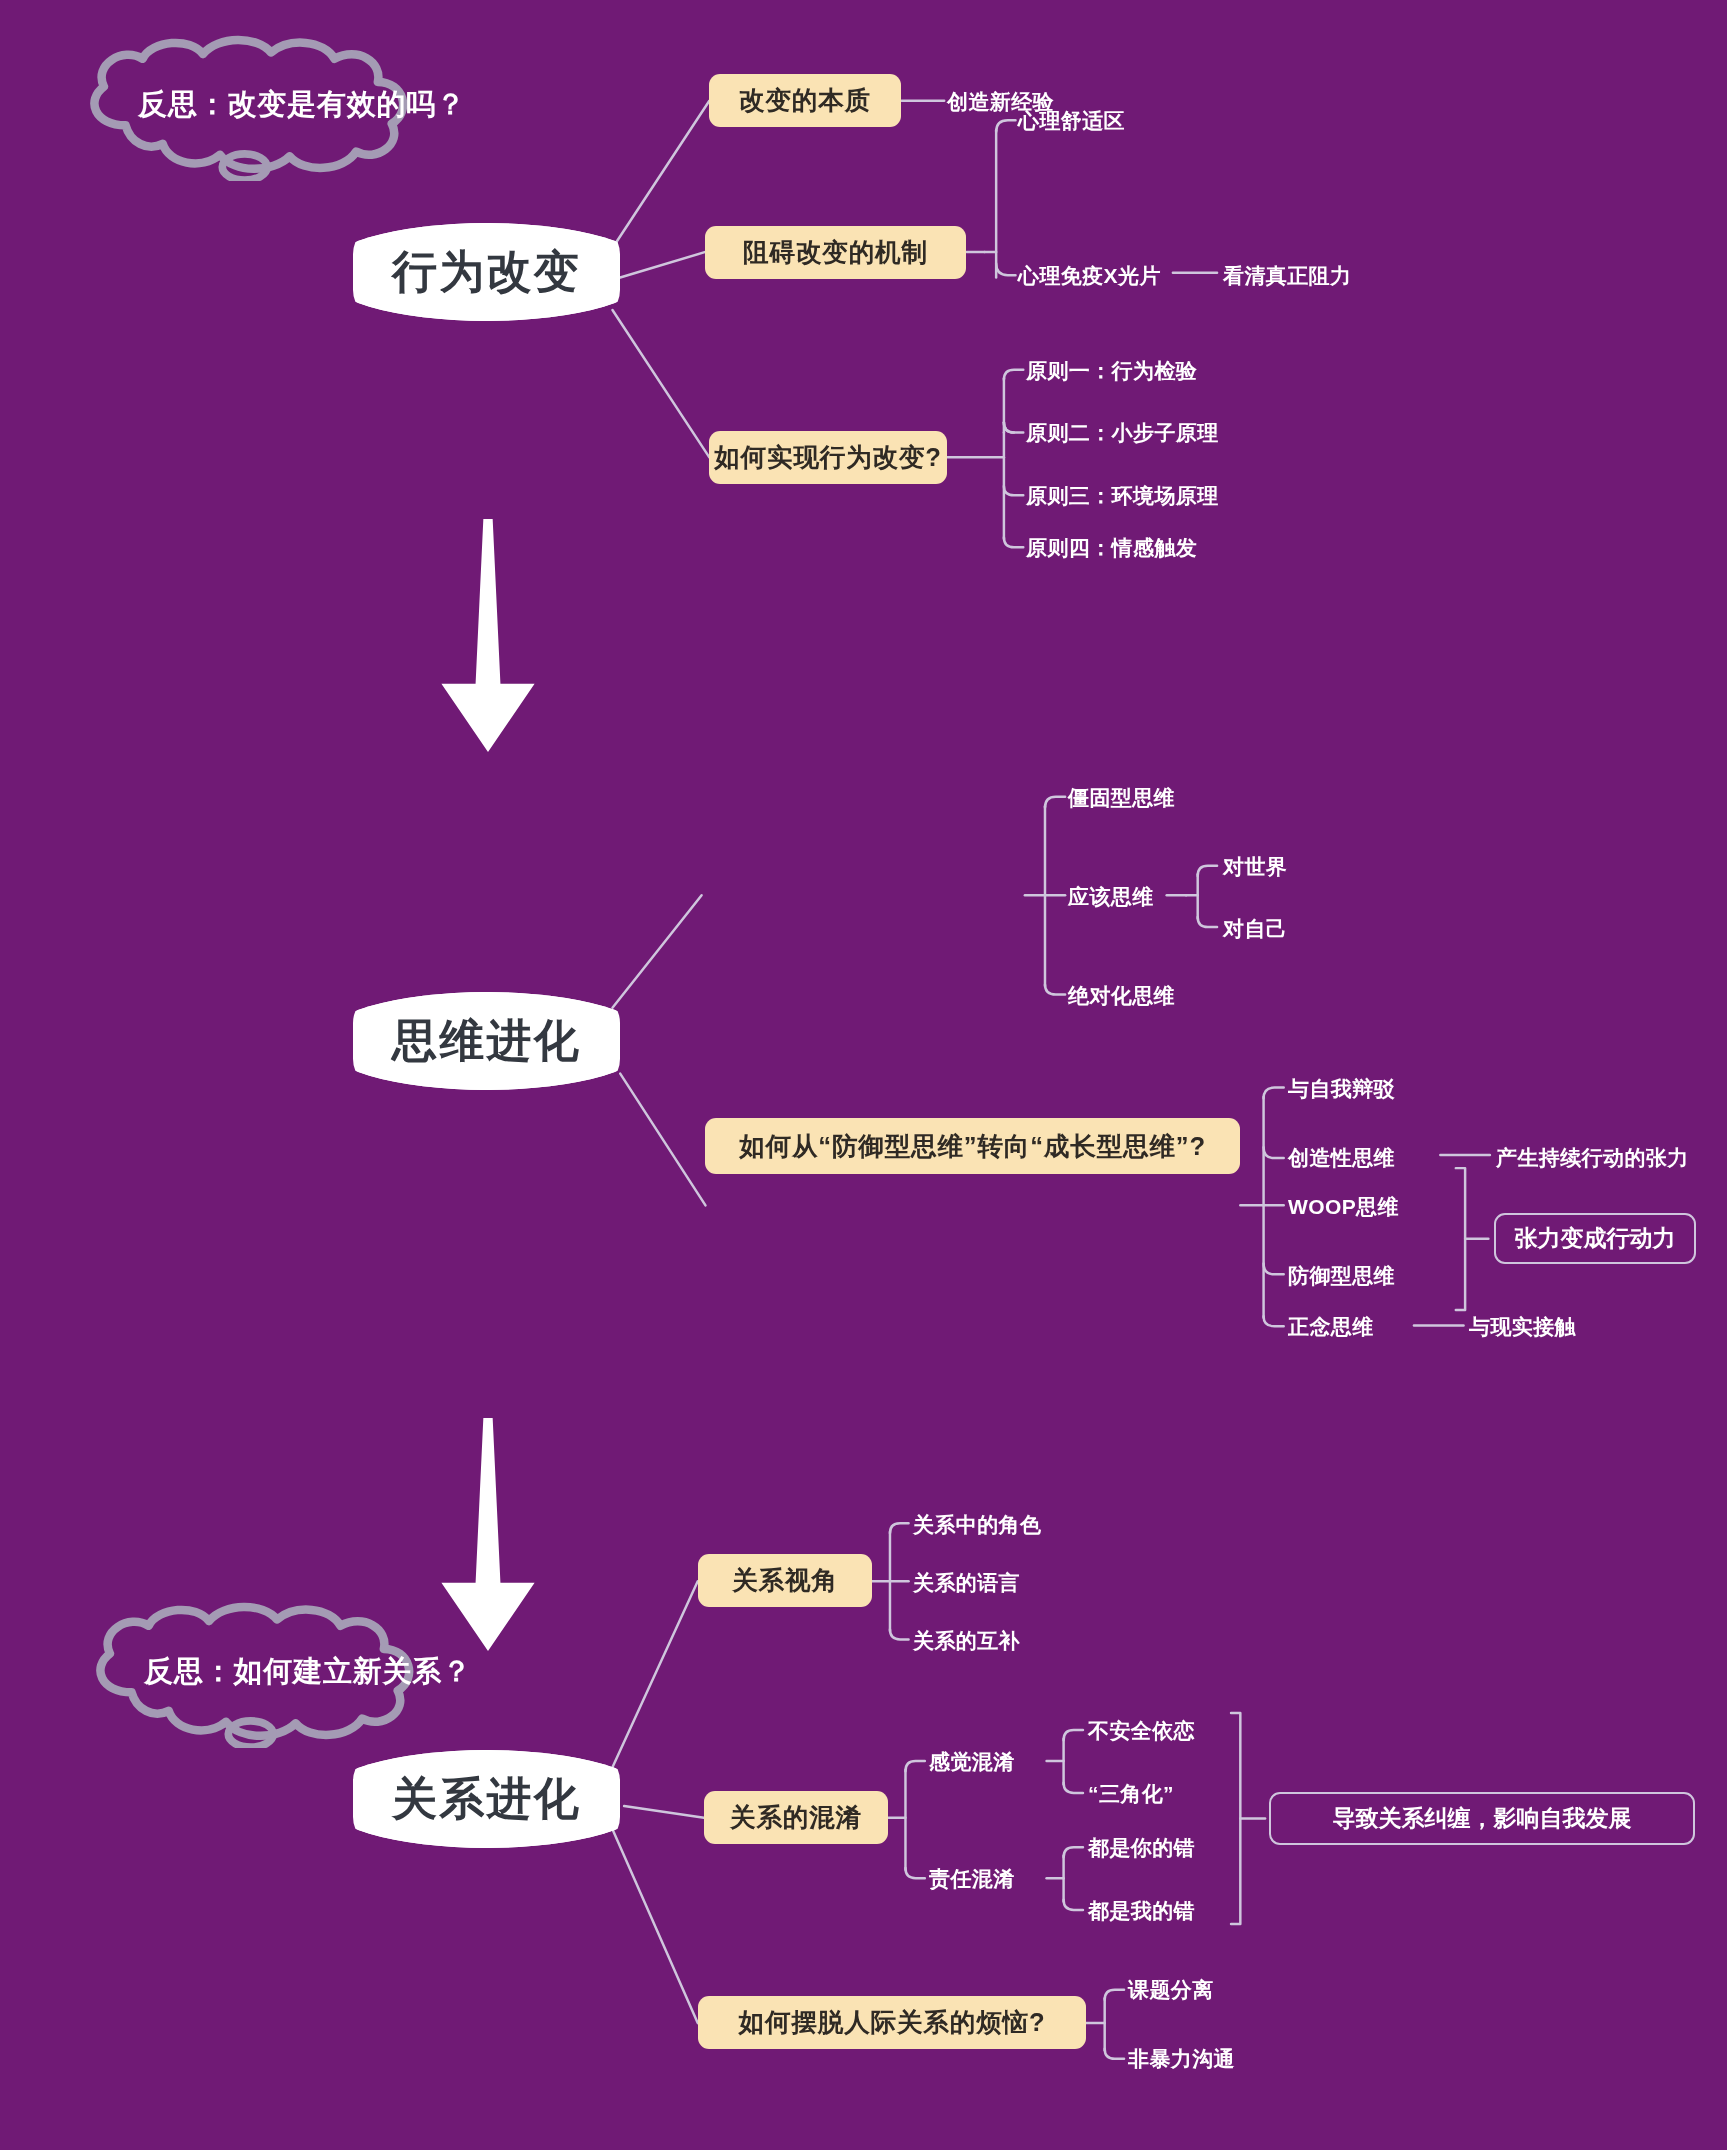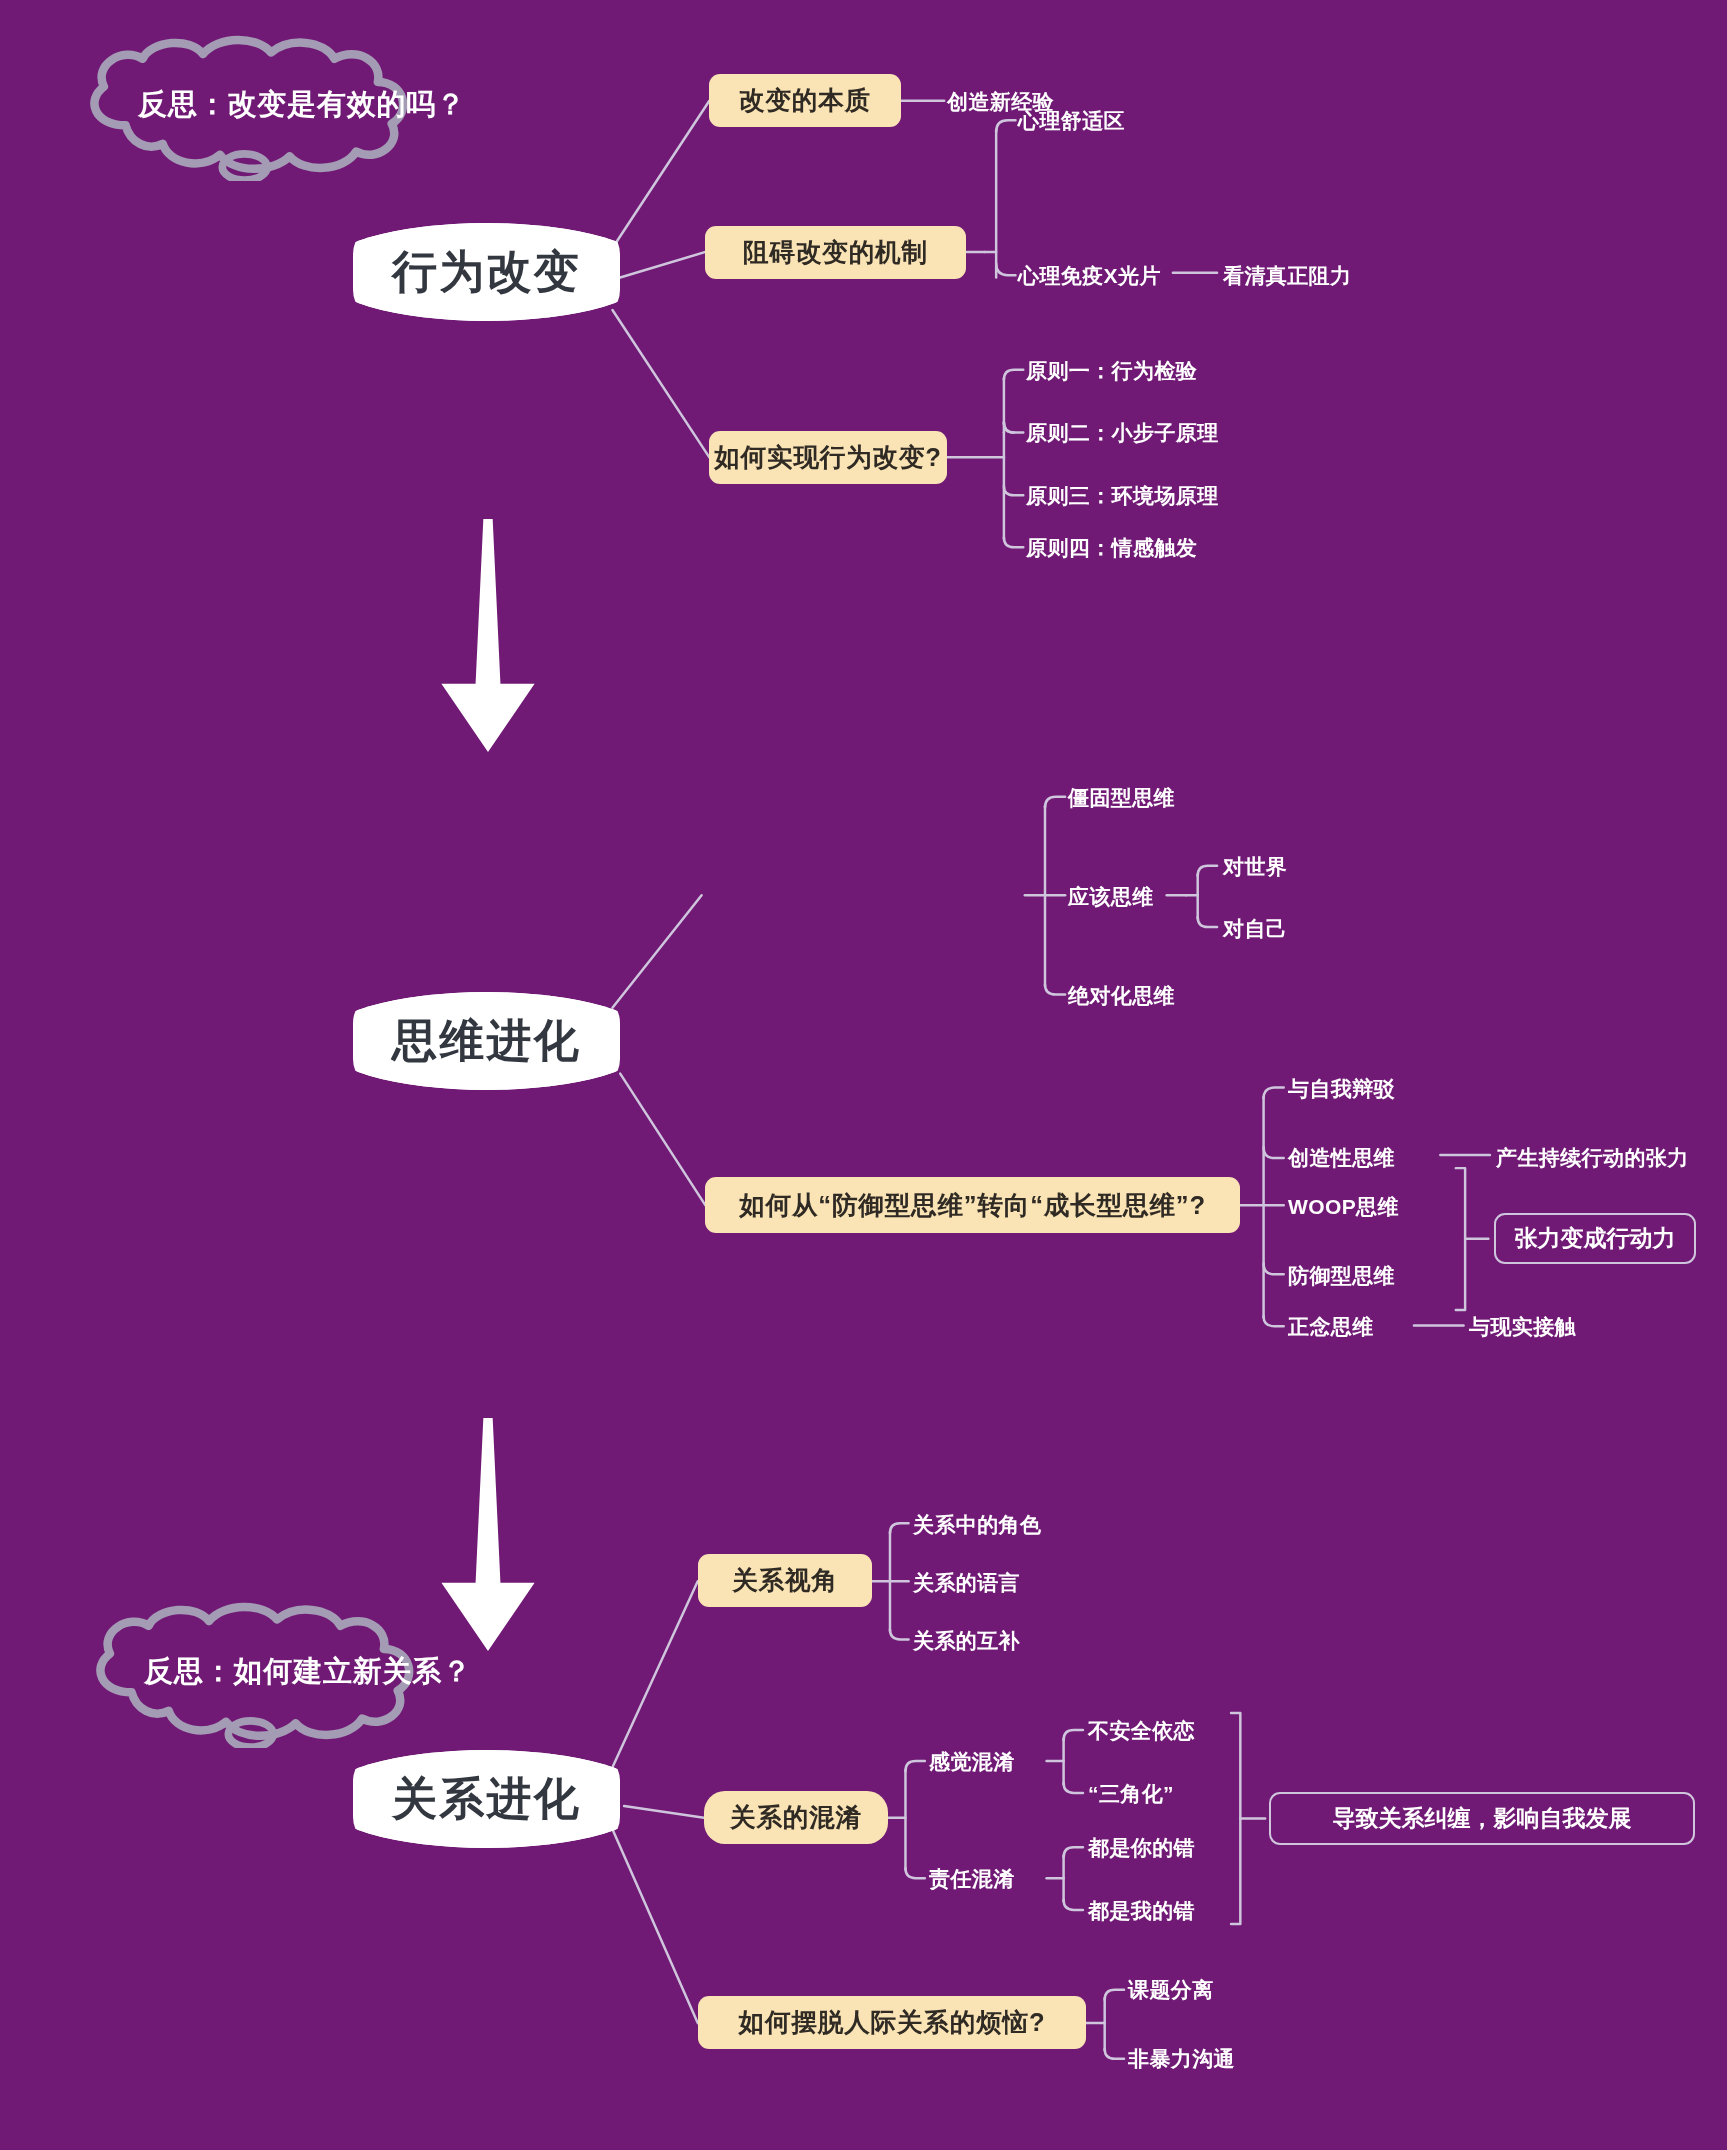--- a/index.html
+++ b/index.html
@@ -277,21 +277,21 @@
   <div class="leaf" style="left:1223px;top:853px;">
     <span>对世界</span>
   </div>
   <div class="leaf" style="left:1223px;top:915px;">
     <span>对自己</span>
   </div>
   <div class="leaf" style="left:1068px;top:982px;">
     <span>绝对化思维</span>
   </div>
 
-  <div class="topic" style="left:705px;top:1177px;width:535px;height:56px;">
+  <div class="topic" style="left:705px;top:1118px;width:535px;height:56px;">
     <span>如何从“防御型思维”转向“成长型思维”?</span>
   </div>
   <div class="leaf" style="left:1288px;top:1075px;">
     <span>与自我辩驳</span>
   </div>
   <div class="leaf" style="left:1288px;top:1144px;">
     <span>创造性思维</span>
   </div>
   <div class="leaf" style="left:1496px;top:1144px;">
     <span>产生持续行动的张力</span>
@@ -341,21 +341,21 @@
   <div class="leaf" style="left:913px;top:1511px;">
     <span>关系中的角色</span>
   </div>
   <div class="leaf" style="left:913px;top:1569px;">
     <span>关系的语言</span>
   </div>
   <div class="leaf" style="left:913px;top:1627px;">
     <span>关系的互补</span>
   </div>
 
-  <div class="topic" style="left:704px;top:1791px;width:184px;height:53px;border-radius:21px;">
+  <div class="topic" style="left:704px;top:1791px;width:184px;height:53px;">
     <span>关系的混淆</span>
   </div>
   <div class="leaf" style="left:929px;top:1748px;">
     <span>感觉混淆</span>
   </div>
   <div class="leaf" style="left:1088px;top:1717px;">
     <span>不安全依恋</span>
   </div>
   <div class="leaf" style="left:1088px;top:1780px;">
     <span>“三角化”</span>

